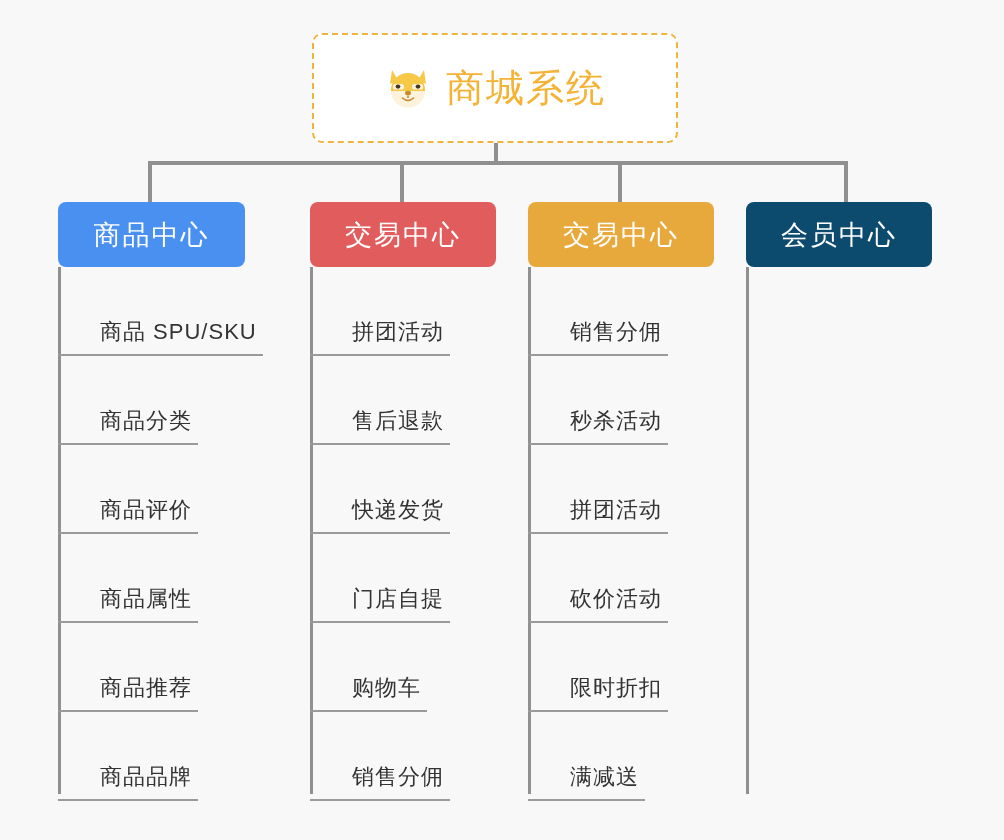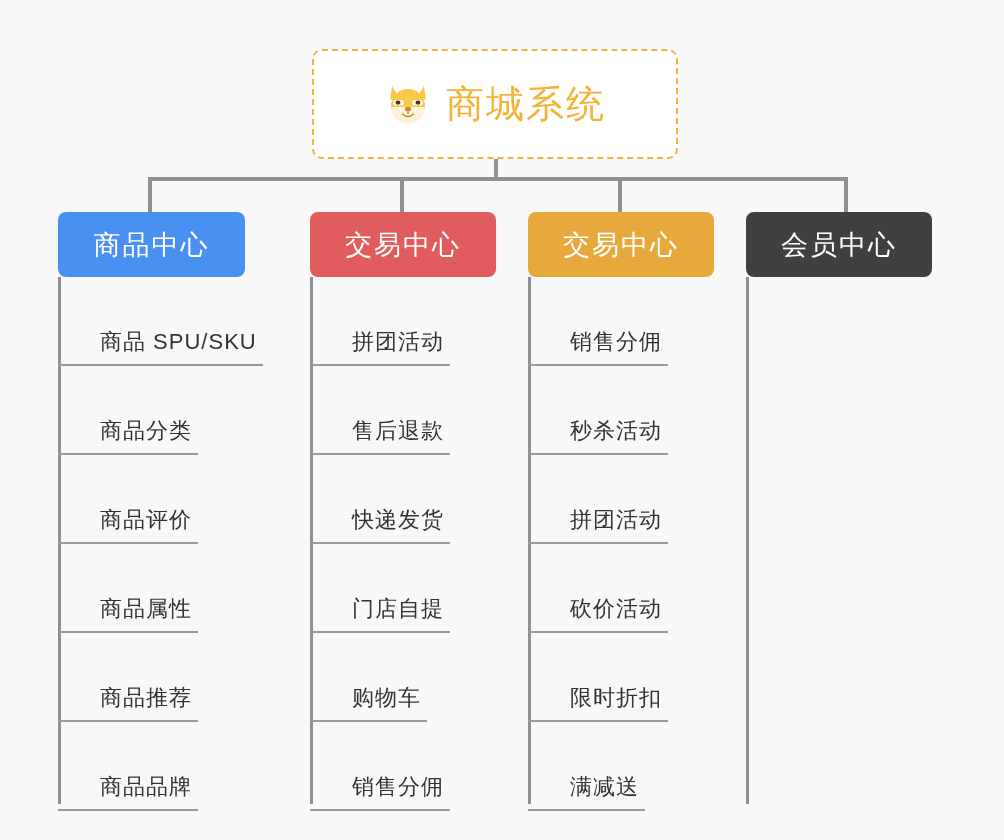--- a/index.html
+++ b/index.html
@@ -10,21 +10,20 @@
     width: 1004px;
     height: 840px;
     background: #f8f8f8;
     font-family: "Liberation Sans", "DejaVu Sans", sans-serif;
     overflow: hidden;
   }
   #canvas {
     position: relative;
     width: 1004px;
     height: 760px;
-    margin-top: 16px;
   }
 
   
   .root-node {
     position: absolute;
     left: 312px;
     top: 33px;
     width: 366px;
     height: 110px;
     background: #ffffff;
@@ -68,21 +67,21 @@
   }
   .drop {                
     top: 161px;
     width: 4px;
     height: 47px;
   }
 
   
   .branch {
     position: absolute;
-    top: 196px;
+    top: 202px;
   }
   .branch-header {
     position: relative;
     height: 65px;
     border-radius: 8px;
     display: flex;
     align-items: center;
     justify-content: center;
     color: #ffffff;
     font-size: 27px;
@@ -251,20 +250,20 @@
             <span class="leaf-label">限时折扣</span>
             <div class="leaf-rule" style="width: 140px;"></div>
           </li>
           <li class="leaf">
             <span class="leaf-label">满减送</span>
             <div class="leaf-rule" style="width: 117px;"></div>
           </li>
         </ul>
       </div>
       <div class="branch" style="left: 746px; width: 186px;">
-        <div class="branch-header" style="background: #404040;">
+        <div class="branch-header" style="background: #0c4a6e;">
           <span>会员中心</span>
         </div>
         <div class="branch-spine" style="height: 527px;"></div>
       </div>
     </div>
 
 </div>
 
 </body></html>

